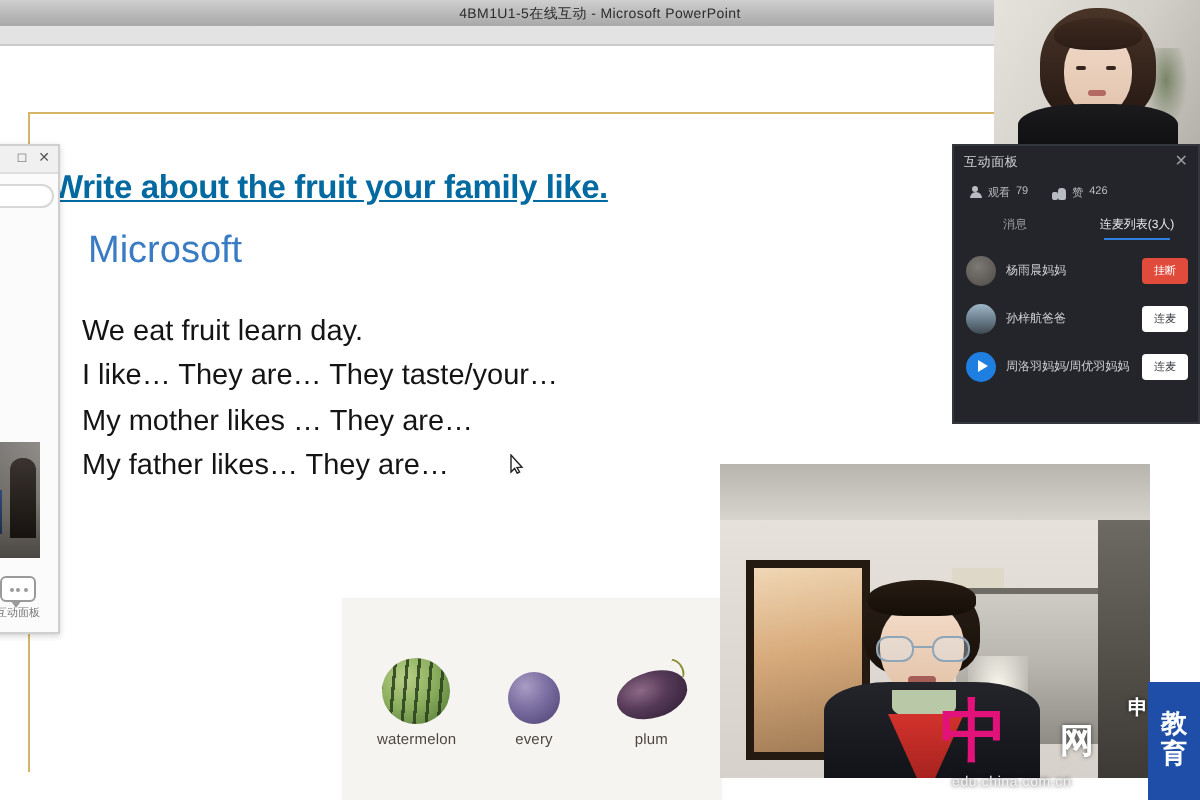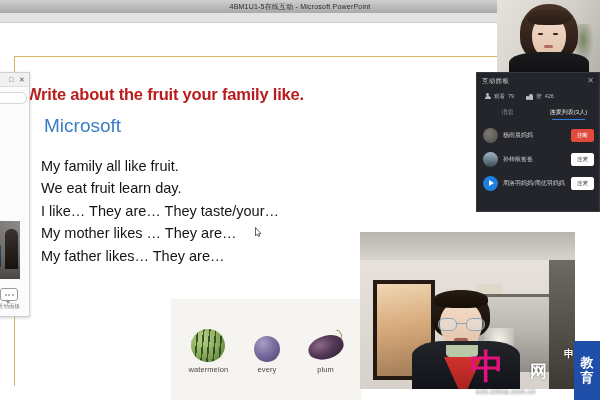--- a/index.html
+++ b/index.html
@@ -58,23 +58,24 @@
     background: #ffffff;
     border-top: 1.5px solid #d8b468;
     border-left: 1.5px solid #d8b468;
   }
 
   .slide-heading {
     position: absolute;
     left: 26px; top: 62px;
     font-size: 16.5px;
     font-weight: bold;
-    color: #b91c1c;
+    color: #0369a1;
     white-space: nowrap;
     letter-spacing: -.2px;
+    text-decoration: underline;
   }
   .slide-subheading {
     position: absolute;
     left: 44px; top: 92px;
     font-size: 19px;
     color: #3a7cc4;
     white-space: nowrap;
   }
   .slide-lines {
     position: absolute;
@@ -559,21 +560,20 @@
     <div class="ppt-ribbon-strip"></div>
 
     <div class="ppt-body">
 
       <div class="slide"></div>
 
       <div class="slide-heading">Write about the fruit your family like.</div>
       <div class="slide-subheading">Microsoft</div>
 
       <div class="slide-lines">
-        <div class="slide-line">My family all like fruit.</div>
         <div class="slide-line">We eat fruit learn day.</div>
         <div class="slide-line">I like… They are…  They taste/your…</div>
         <div class="slide-line">My mother likes …  They are…</div>
         <div class="slide-line">My father likes…  They are…</div>
       </div>
 
       <svg class="text-cursor" viewBox="0 0 7 10">
         <path d="M0.5 0.5 L0.5 9 L2.3 7.2 L3.6 9.6 L4.8 9 L3.5 6.8 L6 6.6 Z" fill="#ffffff" stroke="#222" stroke-width="0.7"></path>
       </svg>
 

